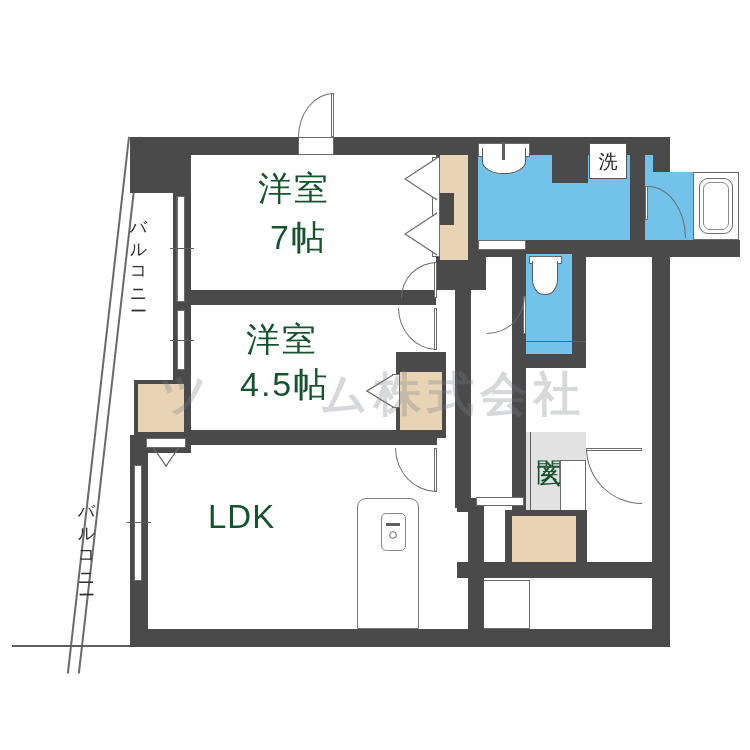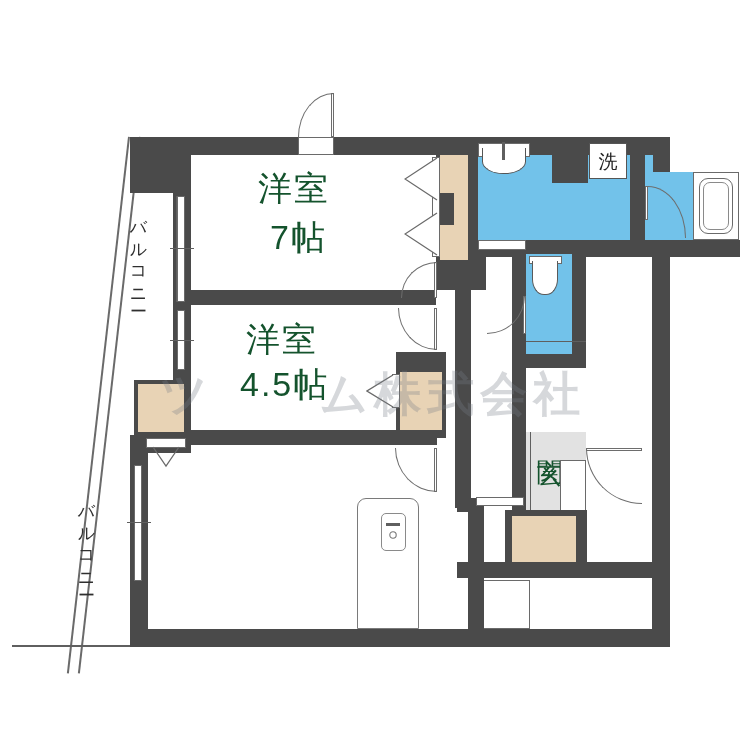--- a/index.html
+++ b/index.html
@@ -117,20 +117,21 @@
 
   <div class="dleaf" style="left:434px;top:262px;width:3px;height:36px;"></div>
   <div class="swing sw-tl" style="left:401px;top:262px;width:36px;height:36px;"></div>
 
   <div class="dleaf" style="left:434px;top:308px;width:3px;height:42px;"></div>
   <div class="swing sw-bl" style="left:398px;top:308px;width:39px;height:42px;"></div>
 
   <div class="dleaf" style="left:434px;top:448px;width:3px;height:44px;"></div>
   <div class="swing sw-bl" style="left:395px;top:448px;width:42px;height:44px;"></div>
 
+  <div class="lbl lbl-ldk" style="left:208px;top:500px;">LDK</div>
 
   <div class="kcount" style="left:357px;top:498px;width:62px;height:131px;"></div>
   <div class="ksink" style="left:381px;top:513px;width:25px;height:38px;"></div>
   <div class="line" style="left:386px;top:523px;width:14px;height:3px;"></div>
   <svg style="position:absolute;left:388px;top:530px;width:10px;height:10px;">
     <circle cx="5" cy="5" r="3.2" fill="none" stroke="#777" stroke-width="1.1"></circle>
   </svg>
 
   <div class="outline" style="left:478px;top:580px;width:52px;height:49px;"></div>
   <div class="wall" style="left:468px;top:498px;width:16px;height:131px;"></div>

